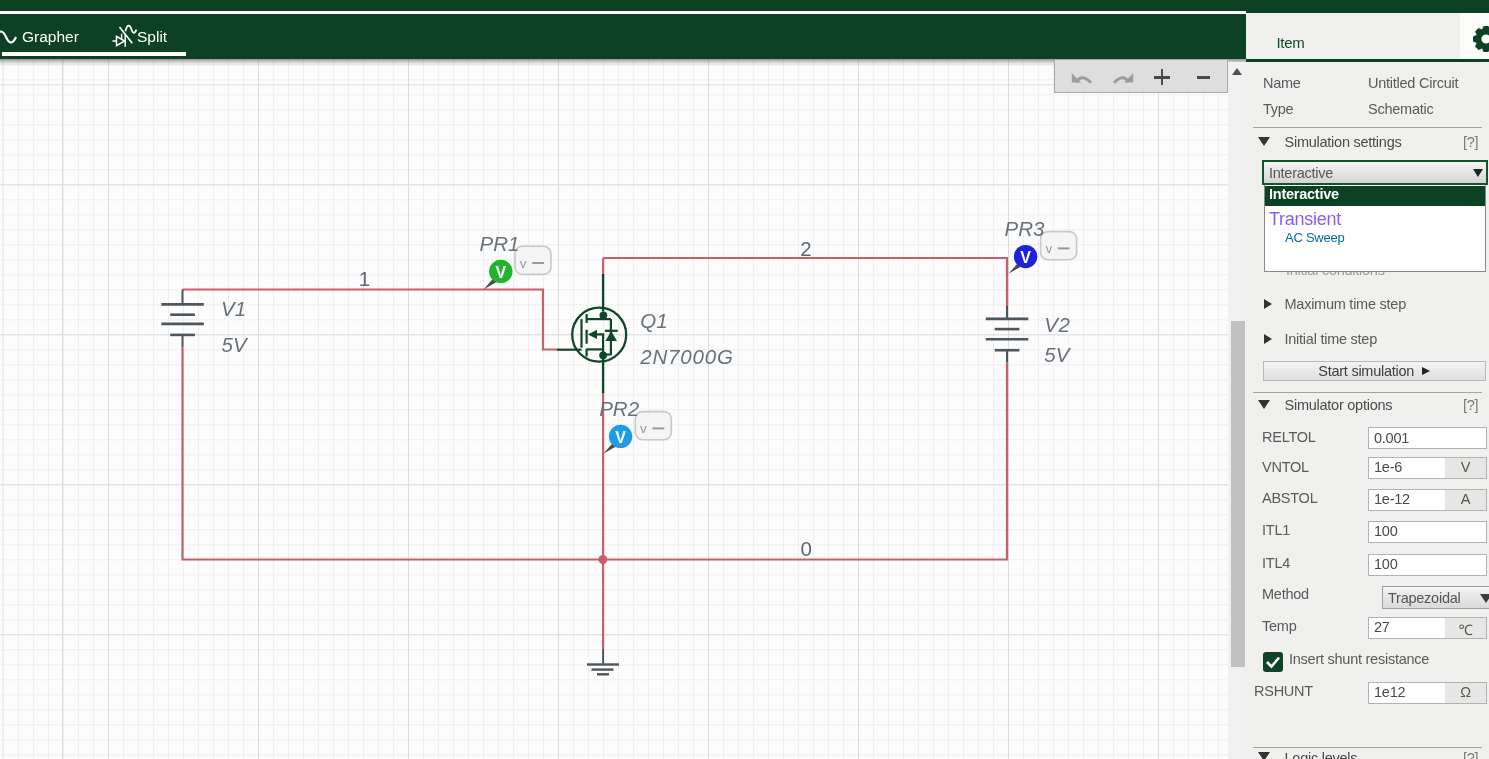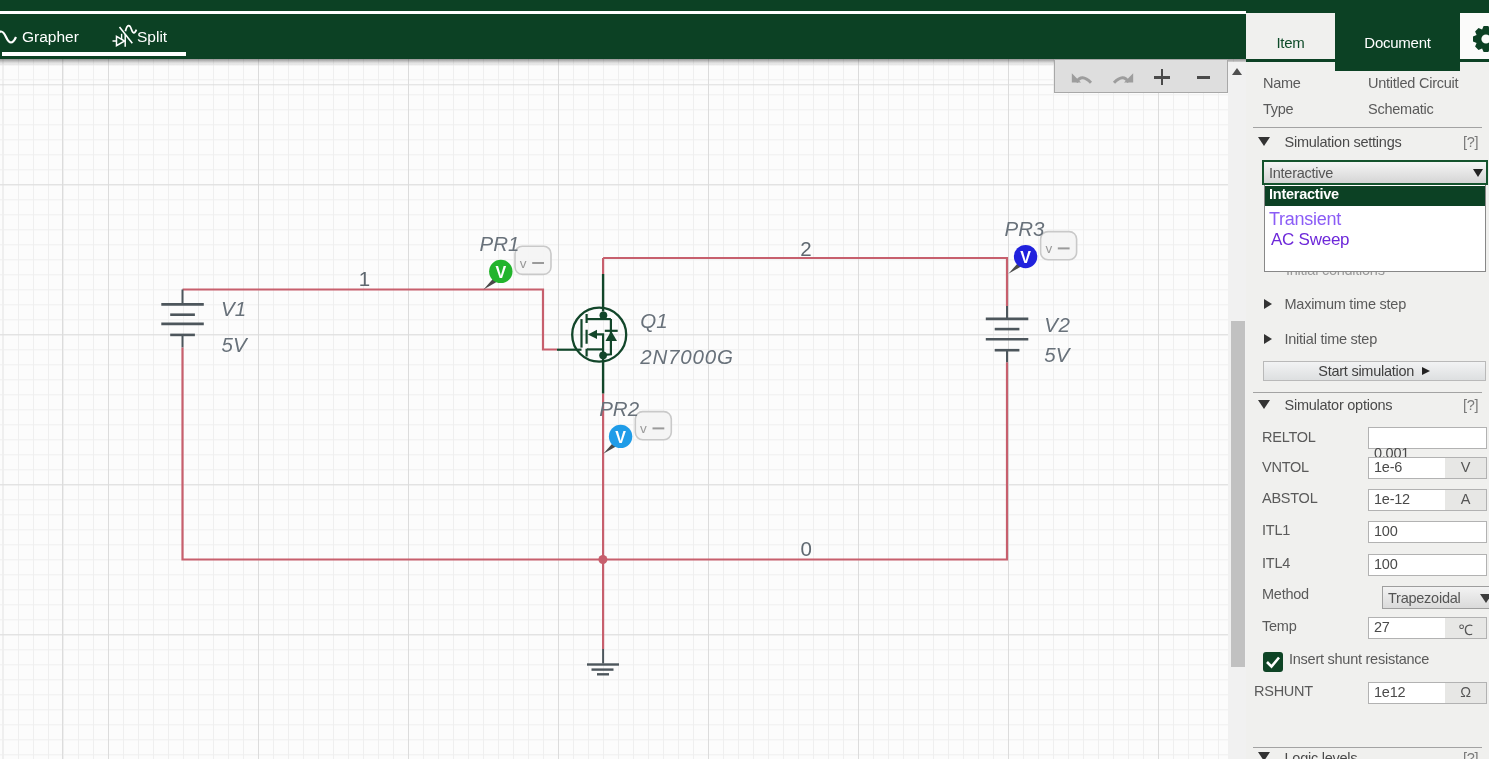--- a/index.html
+++ b/index.html
@@ -177,21 +177,20 @@
 
 <div id="sbar" class="abs">
   <div id="sarrow" class="abs"></div>
   <div id="sthumb" class="abs"></div>
 </div>
 
 <div class="abs" style="left:1245.5px;top:62px;width:1.5px;height:697px;background:#d7dce1"></div>
 <div id="panel" class="abs">
   <div class="abs green" style="left:0;top:0;width:243px;height:13px"></div>
   <div class="abs ptab" style="left:0;width:89px;background:#f0f0ee;color:#0d4a28">Item</div>
-  <div class="abs ptab" style="left:89px;width:125px;background:#0c4124;color:#fff">Document</div>
   <div class="abs" style="left:214px;top:13px;width:29px;height:46px;background:#fbfbfa"></div>
   <svg class="abs" style="left:227px;top:26px" width="26" height="27" viewBox="0 0 26 27">
     <path d="M 9.1 3.6 L 10.6 0.0 L 15.4 0.0 L 16.9 3.6 L 20.5 2.1 L 23.9 5.5 L 22.4 9.1 L 26.0 10.6 L 26.0 15.4 L 22.4 16.9 L 23.9 20.5 L 20.5 23.9 L 16.9 22.4 L 15.4 26.0 L 10.6 26.0 L 9.1 22.4 L 5.5 23.9 L 2.1 20.5 L 3.6 16.9 L 0.0 15.4 L 0.0 10.6 L 3.6 9.1 L 2.1 5.5 L 5.5 2.1 Z" fill="#0c4124"></path>
     <circle cx="13" cy="13" r="4.6" fill="#fbfbfa"></circle>
   </svg>
   <div id="pborder" class="abs"></div>
 
   <div class="abs plabel" style="left:17px;top:75px">Name</div>
   <div class="abs plabel" style="left:122px;top:75px">Untitled Circuit</div>
   <div class="abs plabel" style="left:17px;top:100.5px">Type</div>
@@ -205,37 +204,37 @@
   <div class="abs" style="left:16px;top:160px;width:226px;height:24.6px;border:2px solid #14532d;background:linear-gradient(#f5f5f5,#d5d5d5)">
     <div class="abs" style="left:5px;top:3px;color:#555;font-size:14.5px">Interactive</div>
     <div class="abs" style="left:209px;top:7px;width:0;height:0;border-left:5.5px solid transparent;border-right:5.5px solid transparent;border-top:8.5px solid #222"></div>
   </div>
 
   <div class="abs plabel" style="left:40px;top:261.5px;color:#999">Initial conditions</div>
 
   <div class="abs" style="left:18px;top:185px;width:222px;height:87px;background:#fff;border:1px solid #888;border-top:none">
     <div class="abs" style="left:0;top:1.2px;width:220px;height:19.8px;background:#0c4124;color:#fff;font-weight:700;font-size:14.5px;padding-left:4px">Interactive</div>
     <div class="abs" style="left:4px;top:23.5px;color:#8b5cf6;font-size:18px">Transient</div>
-    <div class="abs" style="left:6px;top:45.3px;color:#6d28d9;font-size:17px">AC Sweep</div>
+    <div class="abs" style="left:20px;top:45.3px;color:#0369a1;font-size:13px">AC Sweep</div>
   </div>
 
   <div class="abs tri-r" style="left:17.5px;top:299px"></div>
   <div class="abs plabel" style="left:38.5px;top:296px">Maximum time step</div>
   <div class="abs tri-r" style="left:17.5px;top:333.5px"></div>
   <div class="abs plabel" style="left:38.5px;top:331px">Initial time step</div>
 
   <div class="abs btn" style="left:16.5px;top:361px;width:223px;height:20px">Start simulation&nbsp;&nbsp;<span style="display:inline-block;width:0;height:0;border-top:4.5px solid transparent;border-bottom:4.5px solid transparent;border-left:8px solid #222"></span></div>
 
   <div class="abs pdiv" style="top:391.5px"></div>
   <div class="abs tri-d" style="left:12px;top:400px"></div>
   <div class="abs" style="left:38.5px;top:397px;color:#4a4a4a;font-size:14.5px">Simulator options</div>
   <div class="abs help" style="left:217px;top:397px">[?]</div>
 
   <div class="abs plabel" style="left:16px;top:429px">RELTOL</div>
-  <div class="abs input" style="left:122px;top:426.7px;width:119px;height:22px;padding:17px 0 0 5px">0.001</div>
+  <div class="abs input" style="left:122px;top:426.7px;width:119px;height:22px;padding:2px 0 0 5px">0.001</div>
 
   <div class="abs plabel" style="left:16px;top:459px">VNTOL</div>
   <div class="abs input" style="left:122px;top:457.3px;width:119px;height:22px;padding:1px 0 0 5px">1e-6
     <div class="abs unit" style="right:0;top:0;width:41px;height:20px;text-align:center;padding-top:1px">V</div>
   </div>
 
   <div class="abs plabel" style="left:16px;top:489.5px">ABSTOL</div>
   <div class="abs input" style="left:122px;top:488.7px;width:119px;height:22px;padding:1px 8px 0 5px">1e-12
     <div class="abs unit" style="right:0;top:0;width:41px;height:20px;text-align:center;padding-top:1px">A</div>
   </div>

